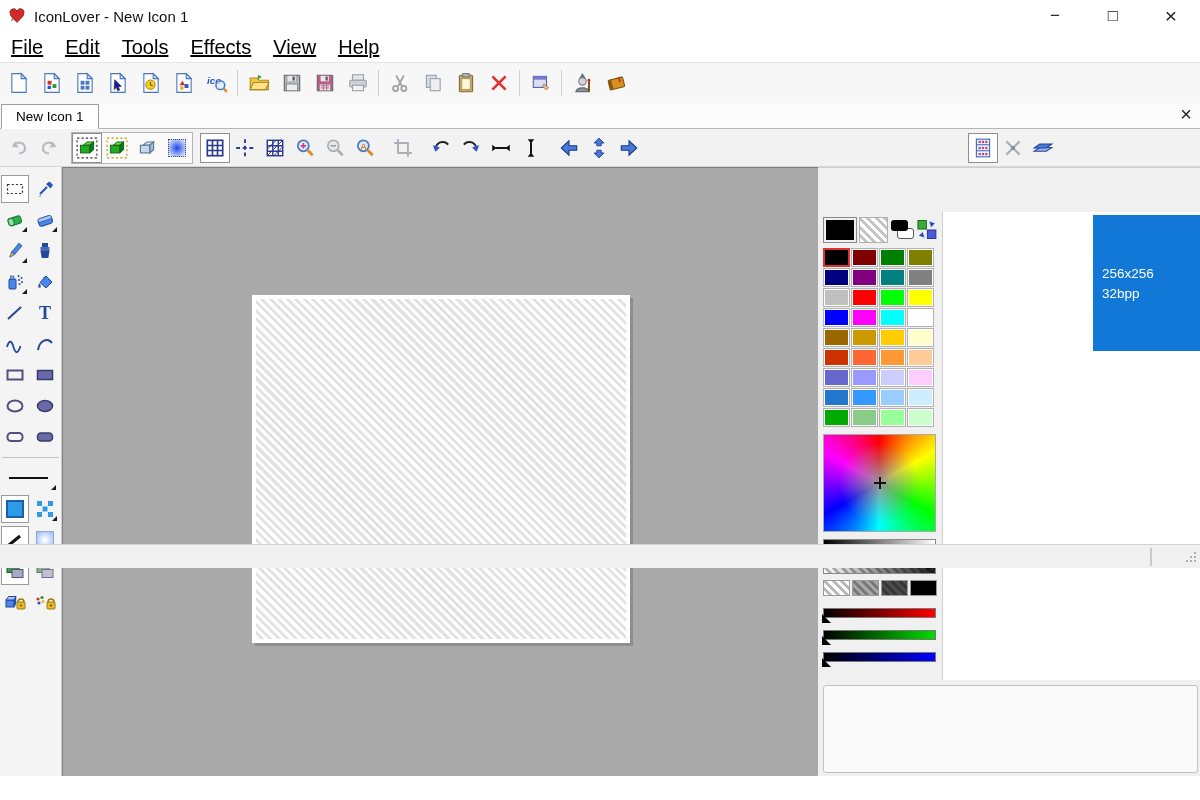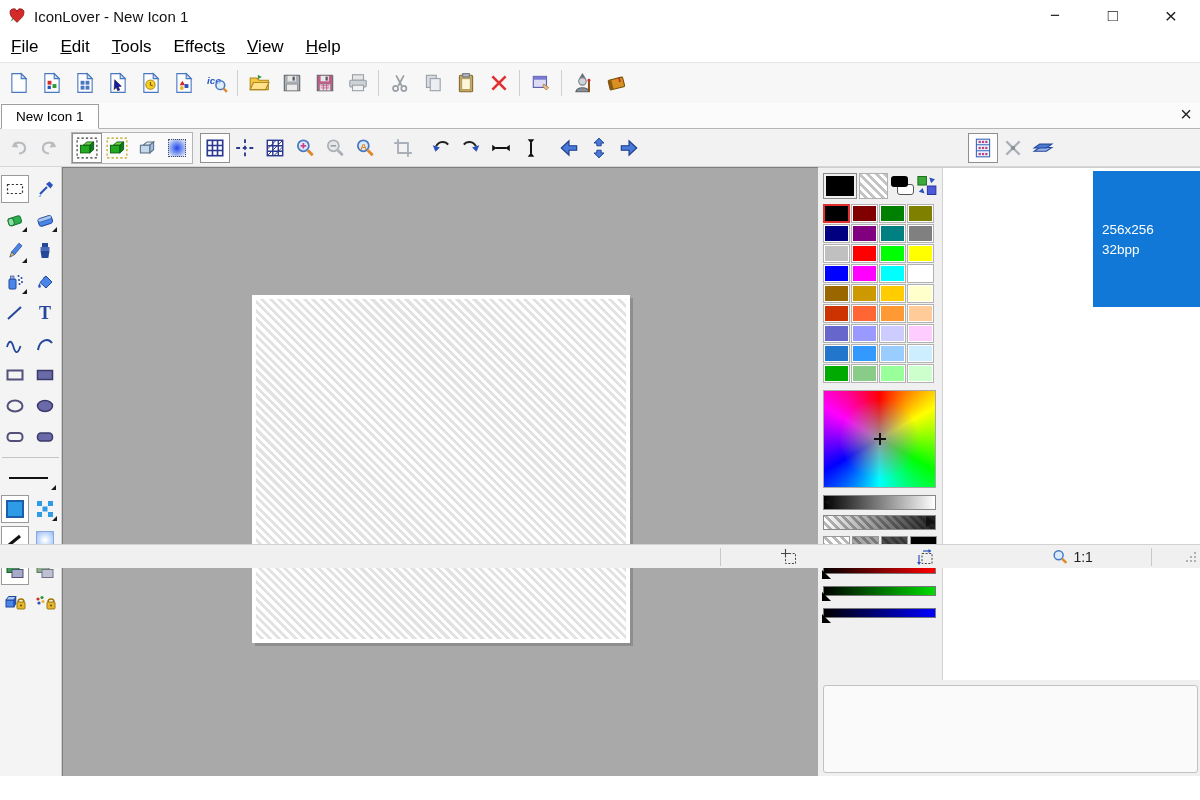--- a/index.html
+++ b/index.html
@@ -8,21 +8,21 @@
 
   
   #titlebar { height:32px; display:flex; align-items:center; padding-left:8px; background:#fff; }
   #titlebar .title { font-size:15px; color:#111; margin-left:8px; flex:1; }
   .wctrls { display:flex; align-items:center; height:32px; }
   .wbtn { width:58px; text-align:center; font-size:17px; color:#222; cursor:default; }
   .wbtn.close { font-size:21px; }
 
   
   #menubar { height:30px; display:flex; align-items:center; background:#fff; }
-  .menu-item { padding:0 11px; font-size:17px; color:#000; }
+  .menu-item { padding:0 11px; font-size:20px; color:#000;text-decoration:underline; }
   .menu-item .u { text-decoration:underline; }
 
   
   #toolbar { height:41px; display:flex; align-items:center; background:#f7f7f7; border-top:1px solid #e4e4e4; padding-left:2px; }
   .mt-btn { width:33px; height:32px; display:flex; align-items:center; justify-content:center; }
   .tb-sep { width:1px; height:26px; background:#cfcfcf; margin:0 4px; }
 
   
   #tabbar { height:26px; background:#fbfbfb; border-bottom:1px solid #b5b5b5; display:flex; align-items:flex-end;gap:48px; }
   .tab { height:25px; line-height:23px; padding:0 14px; font-size:13.5px; background:#fff;
@@ -57,21 +57,21 @@
 
   
   #canvasarea { flex:1; background:#a9a9a9; border-top:1px solid #7e7e7e; border-left:1px solid #7e7e7e; position:relative; }
   #artboard { position:absolute; left:189px; top:127px; width:378px; height:348px; background:#fff; padding:4px;
               box-shadow:3px 3px 0 #8e8e8e; }
   #artboard .stripes { width:100%; height:100%;
               background:repeating-linear-gradient(45deg, #ffffff 0 3px, #e2e2e2 3px 6px); }
 
   
   #rightpanel { width:382px; display:flex; flex-direction:column; background:#f0f0f0; border-top:1px solid #cfcfcf; }
-  .right-top { flex:1; display:flex; min-height:0; }
+  .right-top { flex:1; display:flex; min-height:0;margin-top:44px; }
 
   #colorpanel { width:124px; padding:4px 3px 0 5px; }
   .cp-toprow { display:flex; gap:2px; height:27px; margin-bottom:5px; align-items:center; }
   .cur-color { width:36px; height:26px; background:#000; border:1px solid #8a8a8a; box-shadow:inset 0 0 0 2px #f0f0f0; }
   .trans-swatch { width:30px; height:26px; border:1px solid #b0b0b0;
         background:repeating-linear-gradient(45deg,#fff 0 3px,#c4c4c4 3px 6px); }
   .fgbg { position:relative; width:26px; height:26px; }
   .fgbg .fg { position:absolute; left:1px; top:3px; width:17px; height:11px; background:#000; border-radius:3px; }
   .fgbg .bg { position:absolute; left:7px; top:11px; width:17px; height:11px; background:#fff; border:1.5px solid #555; border-radius:3px; }
   .swapic { width:24px; height:26px; }
@@ -750,43 +750,20 @@
           </div>
         </div>
       </div>
       <div id="previewbox"></div>
     </div>
   </div>
 
   <div id="statusbar">
     <div class="sb-spacer"></div>
     <div class="sb-sep"></div>
-    <div class="sb-group">
-      <div class="sb-cell">
-        <svg width="20" height="20" viewBox="0 0 20 20">
-          <rect x="6.5" y="6.5" width="10" height="10" fill="none" stroke="#444" stroke-dasharray="2 1.6"></rect>
-          <path d="M2 6.5h8M6.5 2v8" stroke="#444" stroke-width="1.1"></path>
-          </svg>
-      </div>
-      <div class="sb-cell">
-        <svg width="20" height="20" viewBox="0 0 20 20">
-          <rect x="7" y="6.5" width="10" height="10" fill="none" stroke="#444" stroke-dasharray="2 1.6"></rect>
-          <path d="M8 4h7" stroke="#2a52be" stroke-width="1.2"></path>
-          <path d="M16.5 4l-3-2v4z" fill="#2a52be"></path>
-          <path d="M4 16V8" stroke="#2a52be" stroke-width="1.2"></path>
-          <path d="M4 18l-2-3h4z" fill="#2a52be"></path>
-          </svg>
-      </div>
-      <div class="sb-cell">
-        <svg width="18" height="18" viewBox="0 0 20 20">
-            <use href="#sym-mag"></use>
-          </svg>
-        <span class="sb-zoom-label">1:1</span>
-      </div>
-    </div>
     <div class="sb-sep"></div>
     <div class="sb-end"></div>
     <svg class="grip" width="14" height="14">
       <g fill="#b0b0b0">
           <rect x="10" y="10" width="2" height="2"></rect>
           <rect x="6" y="10" width="2" height="2"></rect>
           <rect x="10" y="6" width="2" height="2"></rect>
           <rect x="2" y="10" width="2" height="2"></rect>
           <rect x="10" y="2" width="2" height="2"></rect>
           <rect x="6" y="6" width="2" height="2"></rect>

